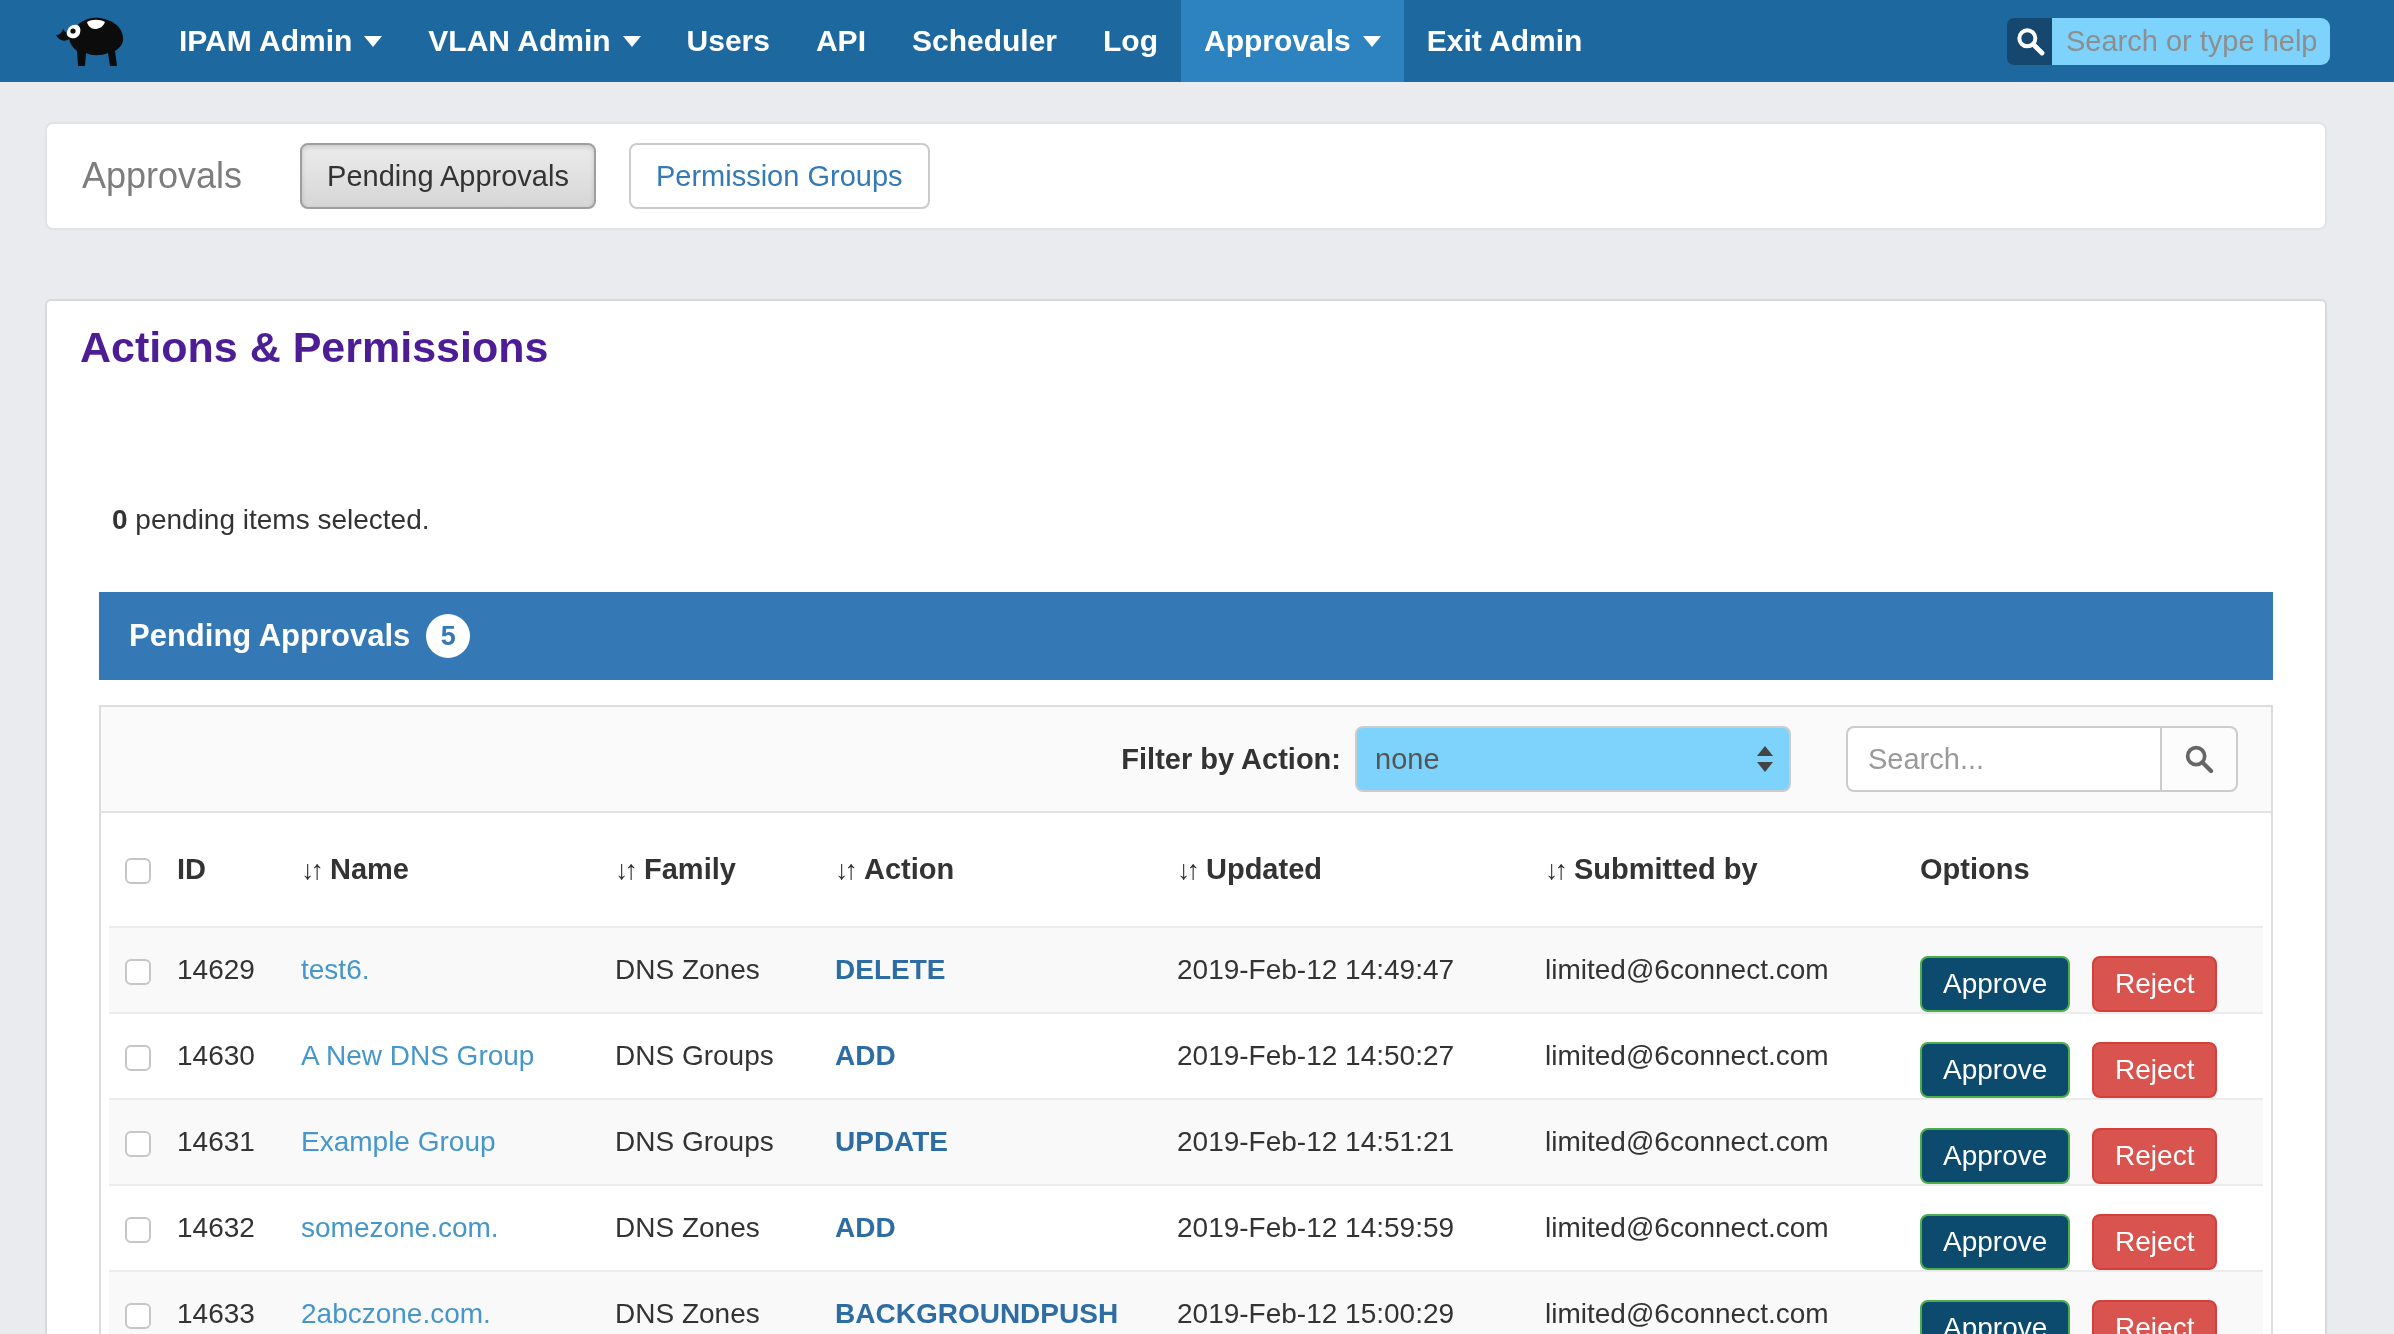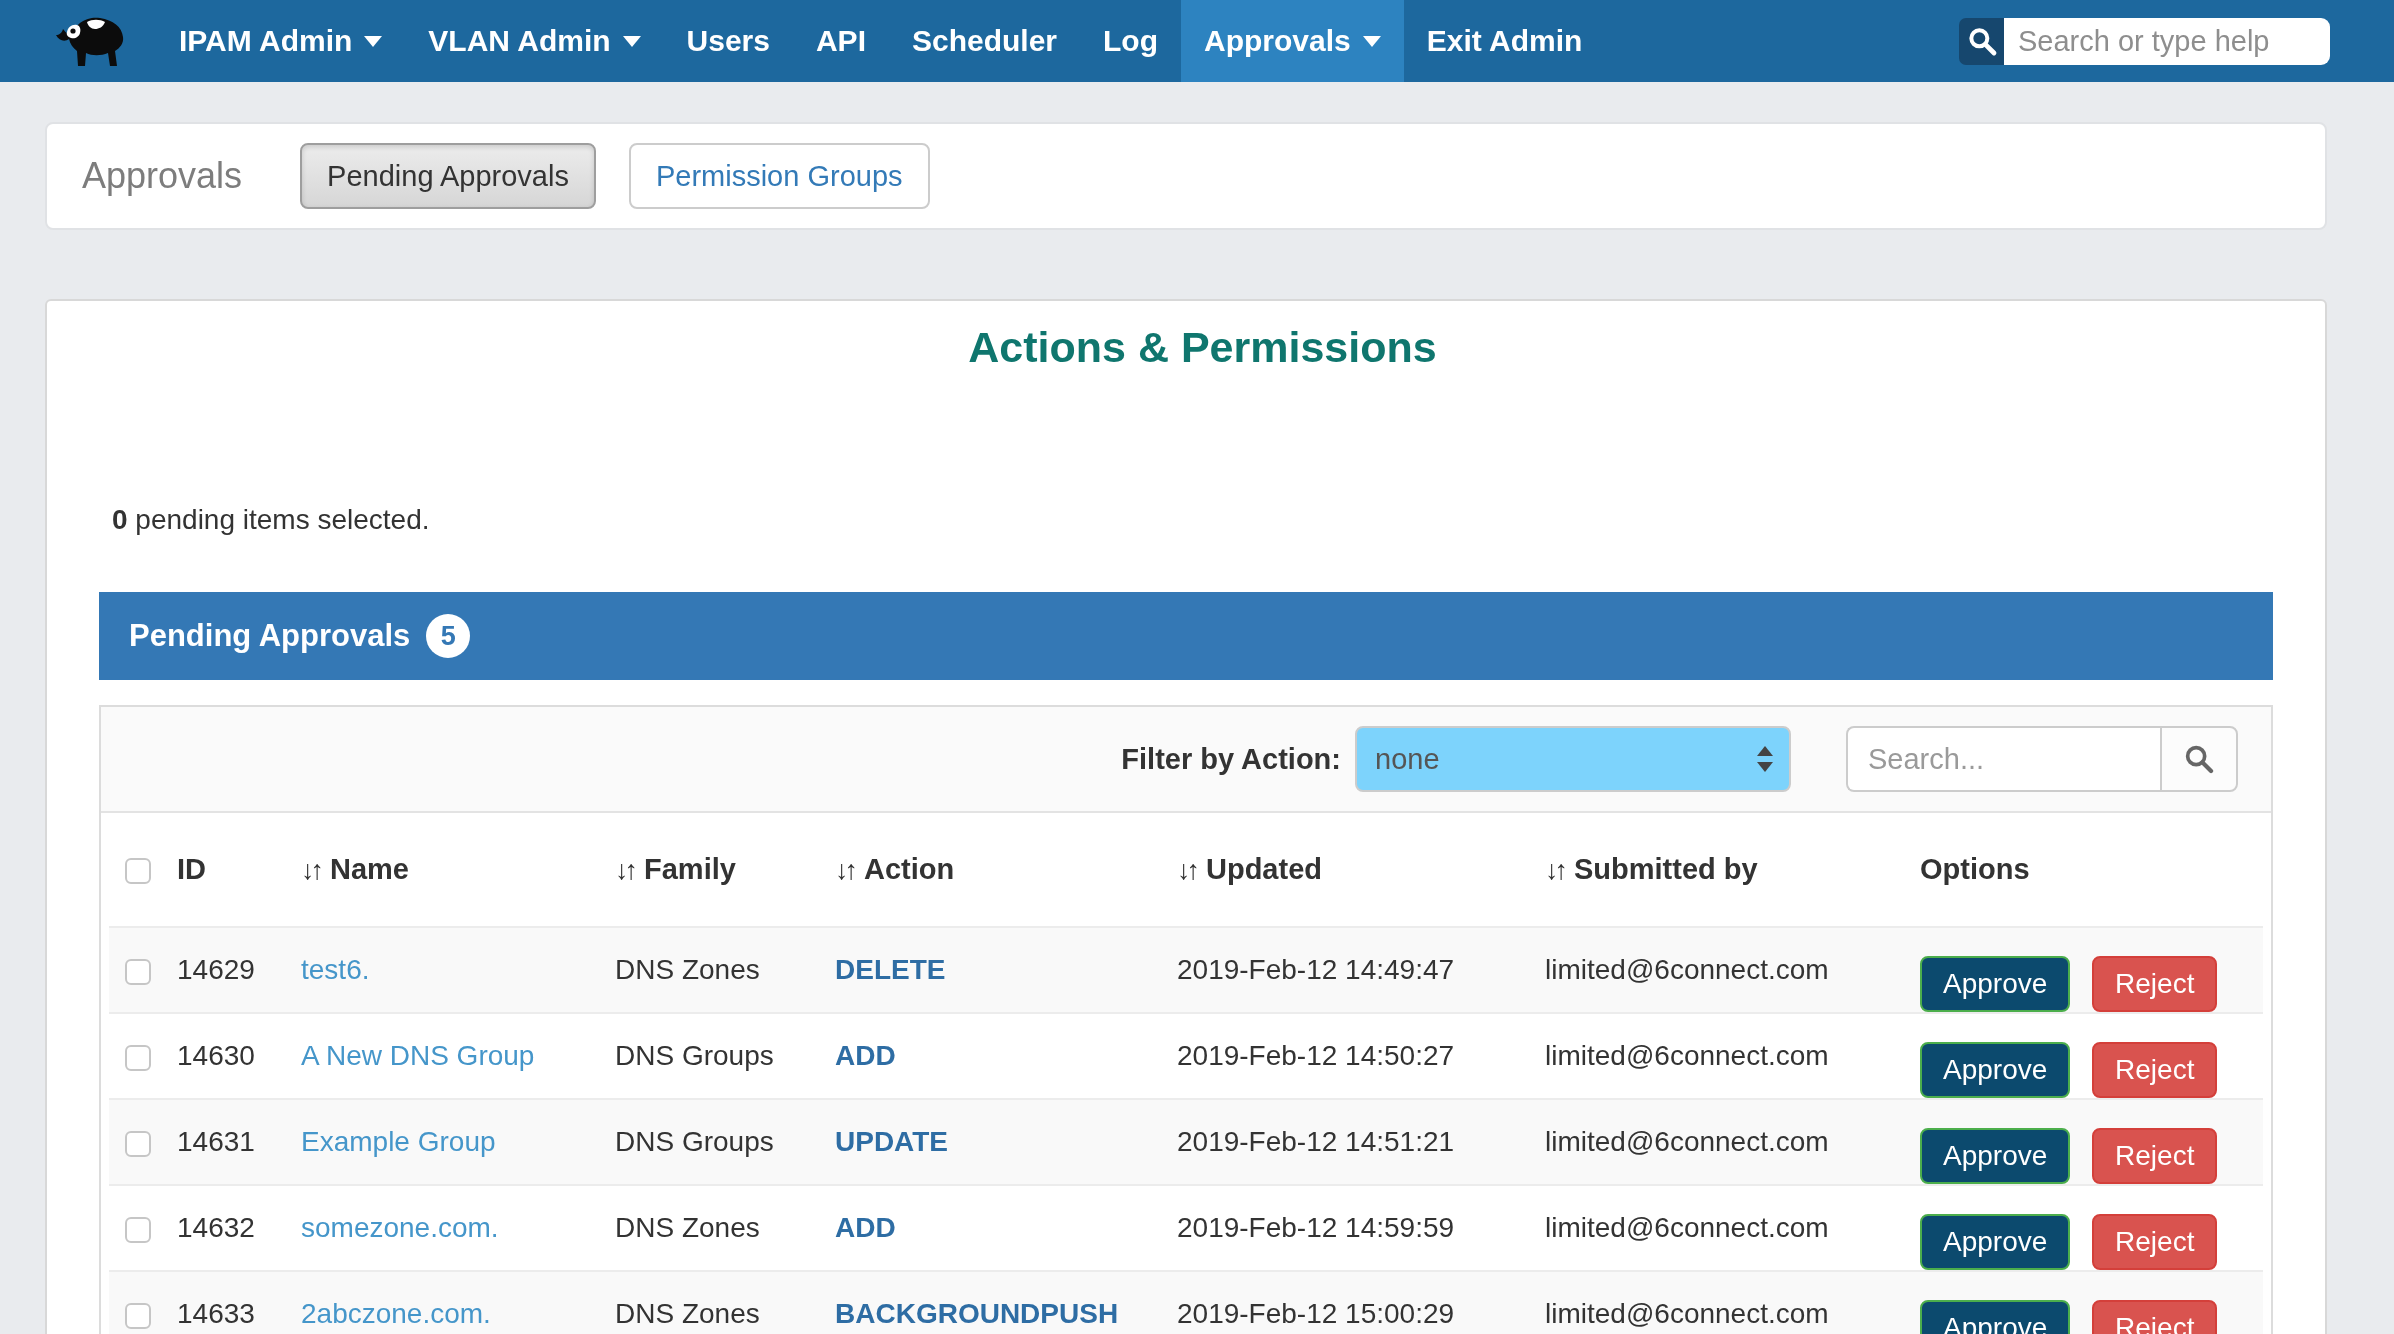--- a/index.html
+++ b/index.html
@@ -8,33 +8,33 @@
 
   
   .navbar { height:82px; background:#1d689e; display:flex; align-items:stretch; }
   .logo { display:flex; align-items:center; margin-left:54px; margin-right:26px; cursor:pointer; }
   .nav-items { display:flex; align-items:stretch; }
   .nav-item { display:flex; align-items:center; padding:0 23px; color:#fff; font-size:30px; font-weight:bold; cursor:pointer; white-space:nowrap; }
   .nav-item.active { background:#2d83c0; }
   .caret { width:0; height:0; border-left:9px solid transparent; border-right:9px solid transparent; border-top:11px solid #fff; margin-left:12px; }
   .nav-search { margin-left:auto; margin-right:64px; align-self:center; display:flex; height:47px; }
   .nav-search-icon { width:45px; background:#16476e; border-radius:7px 0 0 7px; display:flex; align-items:center; justify-content:center; cursor:pointer; }
-  .nav-search input { width:326px; border:none; outline:none; background:#ffffff; border-radius:0 9px 9px 0; font-size:29px; padding:0 14px; color:#333; font-family:"Liberation Sans", sans-serif; }
+  .nav-search input { width:278px; border:none; outline:none; background:#7dd3fc; border-radius:0 9px 9px 0; font-size:29px; padding:0 14px; color:#333; font-family:"Liberation Sans", sans-serif; }
   .nav-search input::placeholder { color:#8e8e8e; }
 
   
   .subheader { margin:40px 67px 0 45px; height:108px; background:#fff; border:2px solid #e0e2e5; border-radius:8px; display:flex; align-items:center; padding-left:35px; }
   .subheader-title { font-size:36px; color:#7d7d7d; }
   .tab { height:66px; border-radius:8px; font-size:29px; padding:0 25px; cursor:pointer; font-family:"Liberation Sans", sans-serif; }
   .tab.active { margin-left:58px; background:linear-gradient(#ececec,#d6d6d6); border:2px solid #9e9e9e; box-shadow:inset 0 2px 5px rgba(0,0,0,.15); color:#333; }
   .tab.inactive { margin-left:33px; background:#fff; border:2px solid #ccc; color:#337ab7; }
 
   
   .card { margin:69px 67px 0 45px; background:#fff; border:2px solid #d8d8d8; border-radius:6px 6px 0 0; padding-top:22px; padding-bottom:80px; }
-  .card h1 { margin-left:33px; font-size:43px; font-weight:bold; color:#0f766e;text-align:center; }
+  .card h1 { margin-left:33px; font-size:43px; font-weight:bold; color:#4c1d95; }
   .selected-line { margin:132px 0 0 65px; font-size:28px; }
   .selected-line b { font-weight:bold; }
 
   .panel-heading { margin:56px 52px 0 52px; height:88px; background:#3478b5; display:flex; align-items:center; padding-left:30px; }
   .panel-heading .ph-title { color:#fff; font-size:31px; font-weight:bold; }
   .badge { margin-left:16px; min-width:44px; height:44px; border-radius:22px; background:#fff; color:#3478b5; font-size:27px; font-weight:bold; display:flex; align-items:center; justify-content:center; }
 
   .panel-body { margin:25px 52px 0 52px; border:2px solid #dcdcdc; }
   .filter-row { height:106px; background:#fafafa; border-bottom:2px solid #e3e3e3; display:flex; align-items:center; justify-content:flex-end; padding-right:33px; }
   .filter-label { font-size:29px; font-weight:bold; color:#333; }

